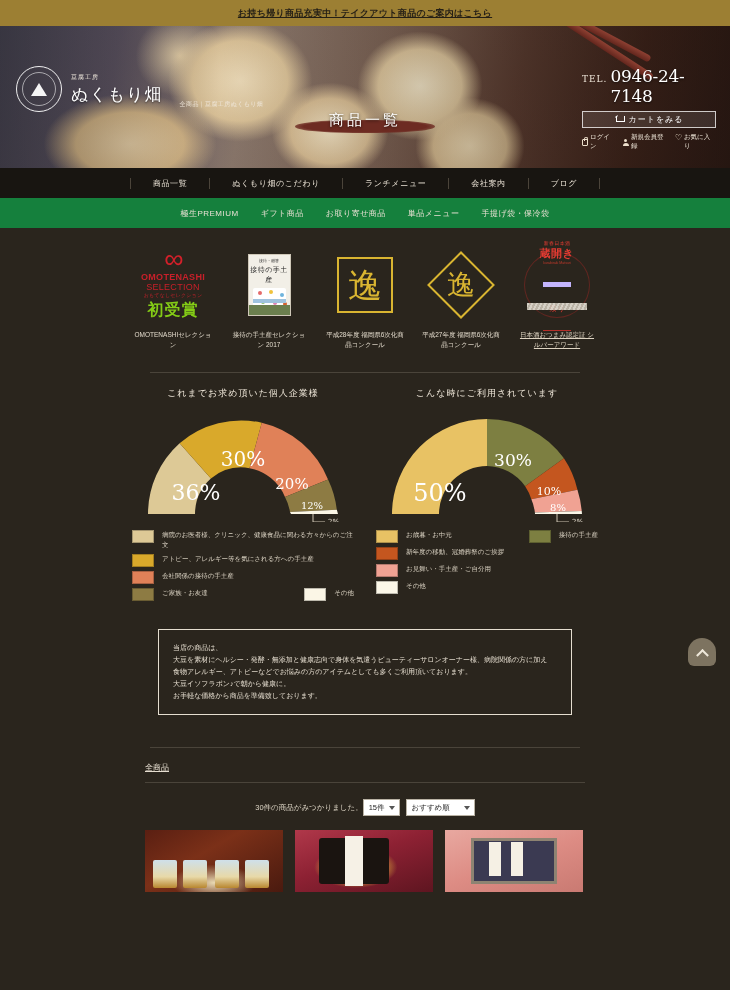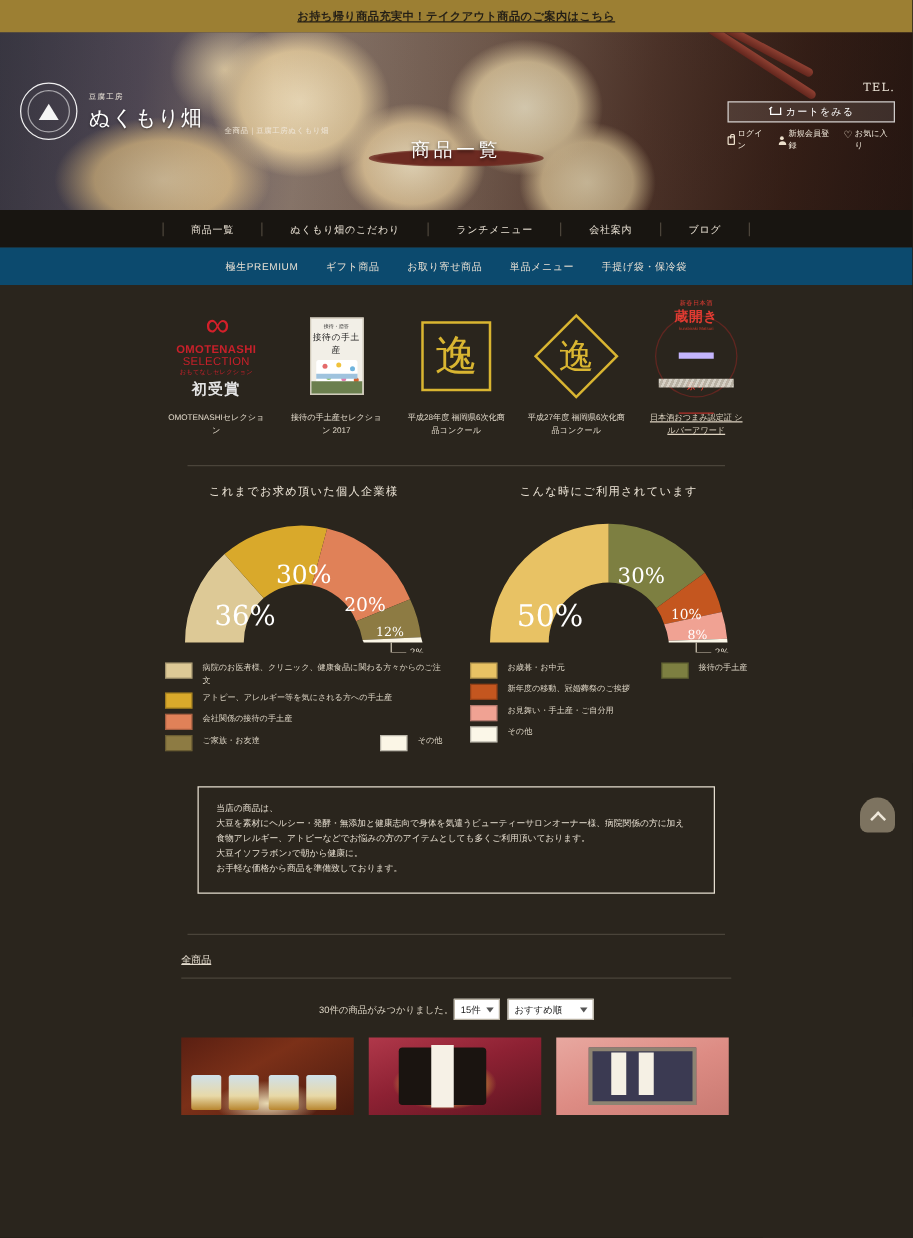--- a/index.html
+++ b/index.html
@@ -104,21 +104,21 @@
   
   .nav-main {
     height:30px; background:#181511; display:flex; align-items:center;
     justify-content:center; gap:0;
   }
   .nav-main .nitem {
     font-size:8px; color:#e9e1d4; padding:0 22px; letter-spacing:.6px;
     border-right:1px solid #4b443a; line-height:11px;
   }
   .nav-main .nitem:first-child { border-left:1px solid #4b443a; }
-  .nav-sub { height:30px; background:#0c4a6e; display:flex; align-items:center; justify-content:center; gap:22px;}
+  .nav-sub { height:30px; background:#15803d; display:flex; align-items:center; justify-content:center; gap:22px;}
   .nav-sub .sitem { font-size:8px; color:#e9e1d4; letter-spacing:.5px;}
 
   
   .main { padding:0 0 0 0; }
 
   .award-head { margin:22px auto 0; width:335px; position:relative;}
   .award-head .bar {
     background:#b2160f; height:19px; display:flex; align-items:center; justify-content:center;
   }
   .award-head .bar span { font-size:8px; color:#fff; letter-spacing:.4px;}
@@ -131,21 +131,21 @@
   .award { width:79px; display:flex; flex-direction:column; align-items:center; }
   .award .art { height:82px; display:flex; align-items:center; justify-content:center; }
   .award .cap { font-size:6.5px; color:#e2dacb; text-align:center; line-height:10px; margin-top:4px;}
   .award .cap.ul { text-decoration:underline; color:#ded4c2;}
 
   .omo { text-align:center; }
   .omo .inf { font-size:27px; color:#d4202a; line-height:.8; letter-spacing:-2px;}
   .omo .l1 { font-size:9px; color:#c8202a; font-weight:bold; letter-spacing:.3px; margin-top:2px;}
   .omo .l2 { font-size:9px; color:#c8202a; font-weight:normal; letter-spacing:.3px;}
   .omo .l3 { font-size:5px; color:#c8202a; letter-spacing:.2px;}
-  .omo .l4 { font-size:12px; color:#e5e5e5; font-weight:bold; margin-top:2px; letter-spacing:1px;}
+  .omo .l4 { font-size:16px; color:#84cc16; font-weight:bold; margin-top:2px; letter-spacing:1px;}
 
   .book { width:43px; height:62px; background:#f2efe7; border:1px solid #cfc8b8; position:relative; overflow:hidden;}
   .book .bt { font-size:4px; color:#333; text-align:center; margin-top:3px;}
   .book .bh { font-size:7px; color:#222; text-align:center; margin-top:2px; letter-spacing:.5px; font-family:"DejaVu Serif",serif;}
   .book .dots { height:22px; margin:3px 4px 0; background:#fff; border-radius:2px; position:relative;}
   .book .dots i { position:absolute; width:4px;height:4px;border-radius:50%; }
   .book .band { position:absolute; left:4px; right:4px; bottom:12px; height:4px; background:#9fc3de;}
   .book .foot { position:absolute; left:0; right:0; bottom:0; height:10px; background:#6b7f4e;}
 
   .itsu-sq { width:56px;height:56px;border:2.5px solid #d9b531; display:flex;align-items:center;justify-content:center;}
@@ -256,20 +256,21 @@
       <div class="brand-tag">全商品｜豆腐工房ぬくもり畑</div>
     </div>
 
     <div class="page-title-wrap">
       <div class="title-brush"><span>商品一覧</span></div>
     </div>
 
     <div class="hdr-right">
       <div class="tel-line">
         <div class="tel-lbl">TEL.</div>
+        <div class="tel-num">0946-24-7148</div>
       </div>
       <div class="cart-btn">
         <div class="cart-ico"></div>
         <span>カートをみる</span>
       </div>
       <div class="hdr-links">
         <div class="hdr-link">
           <div class="mini-ico lock"></div>
           <span>ログイン</span>
         </div>

